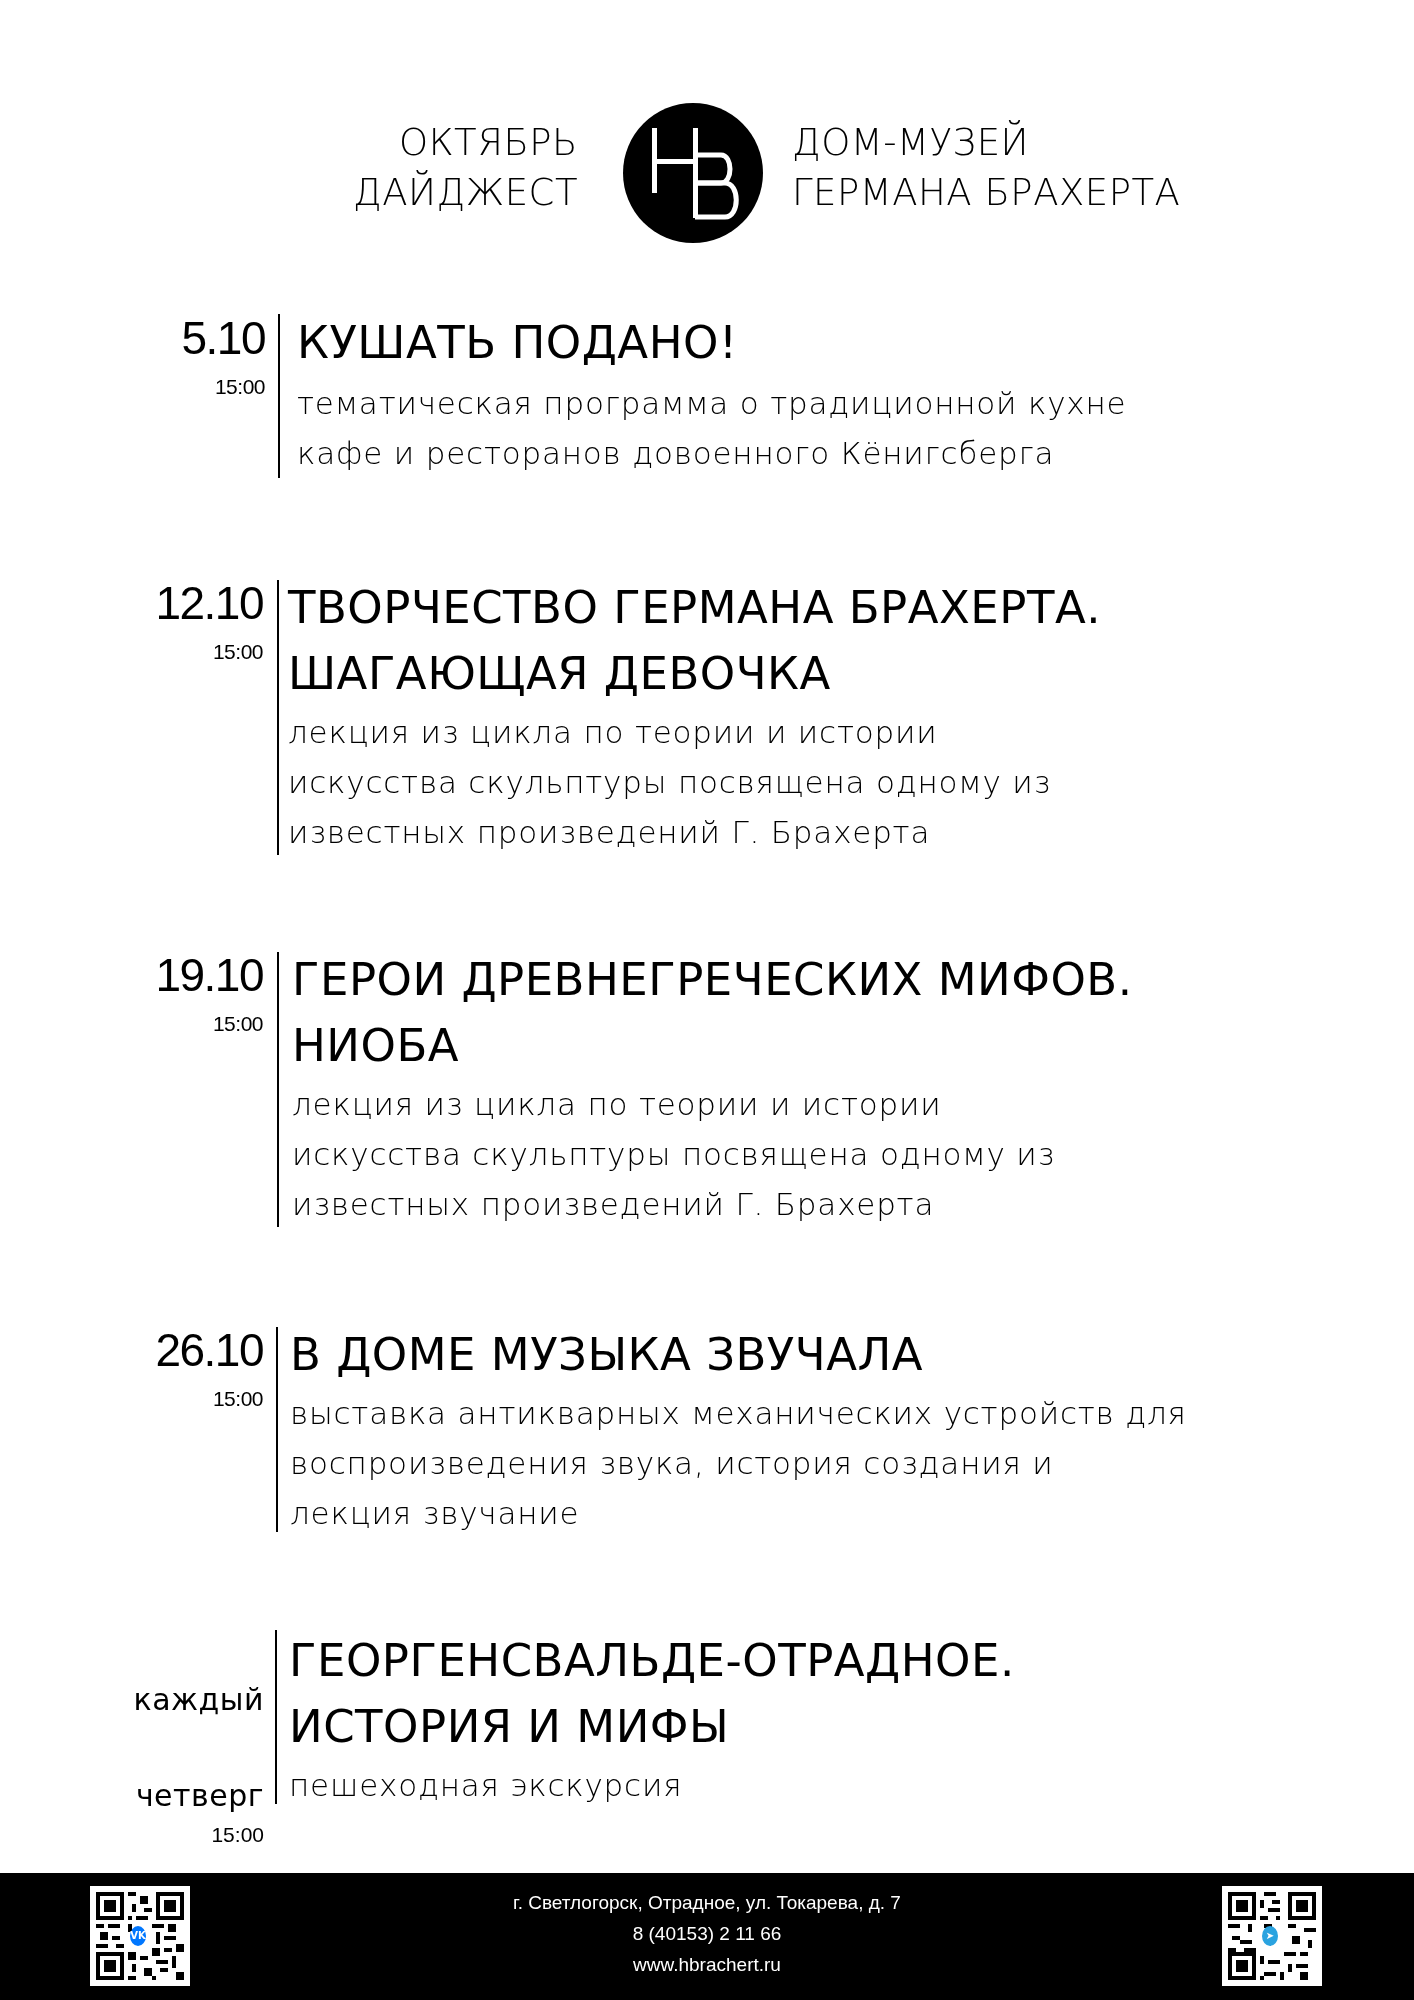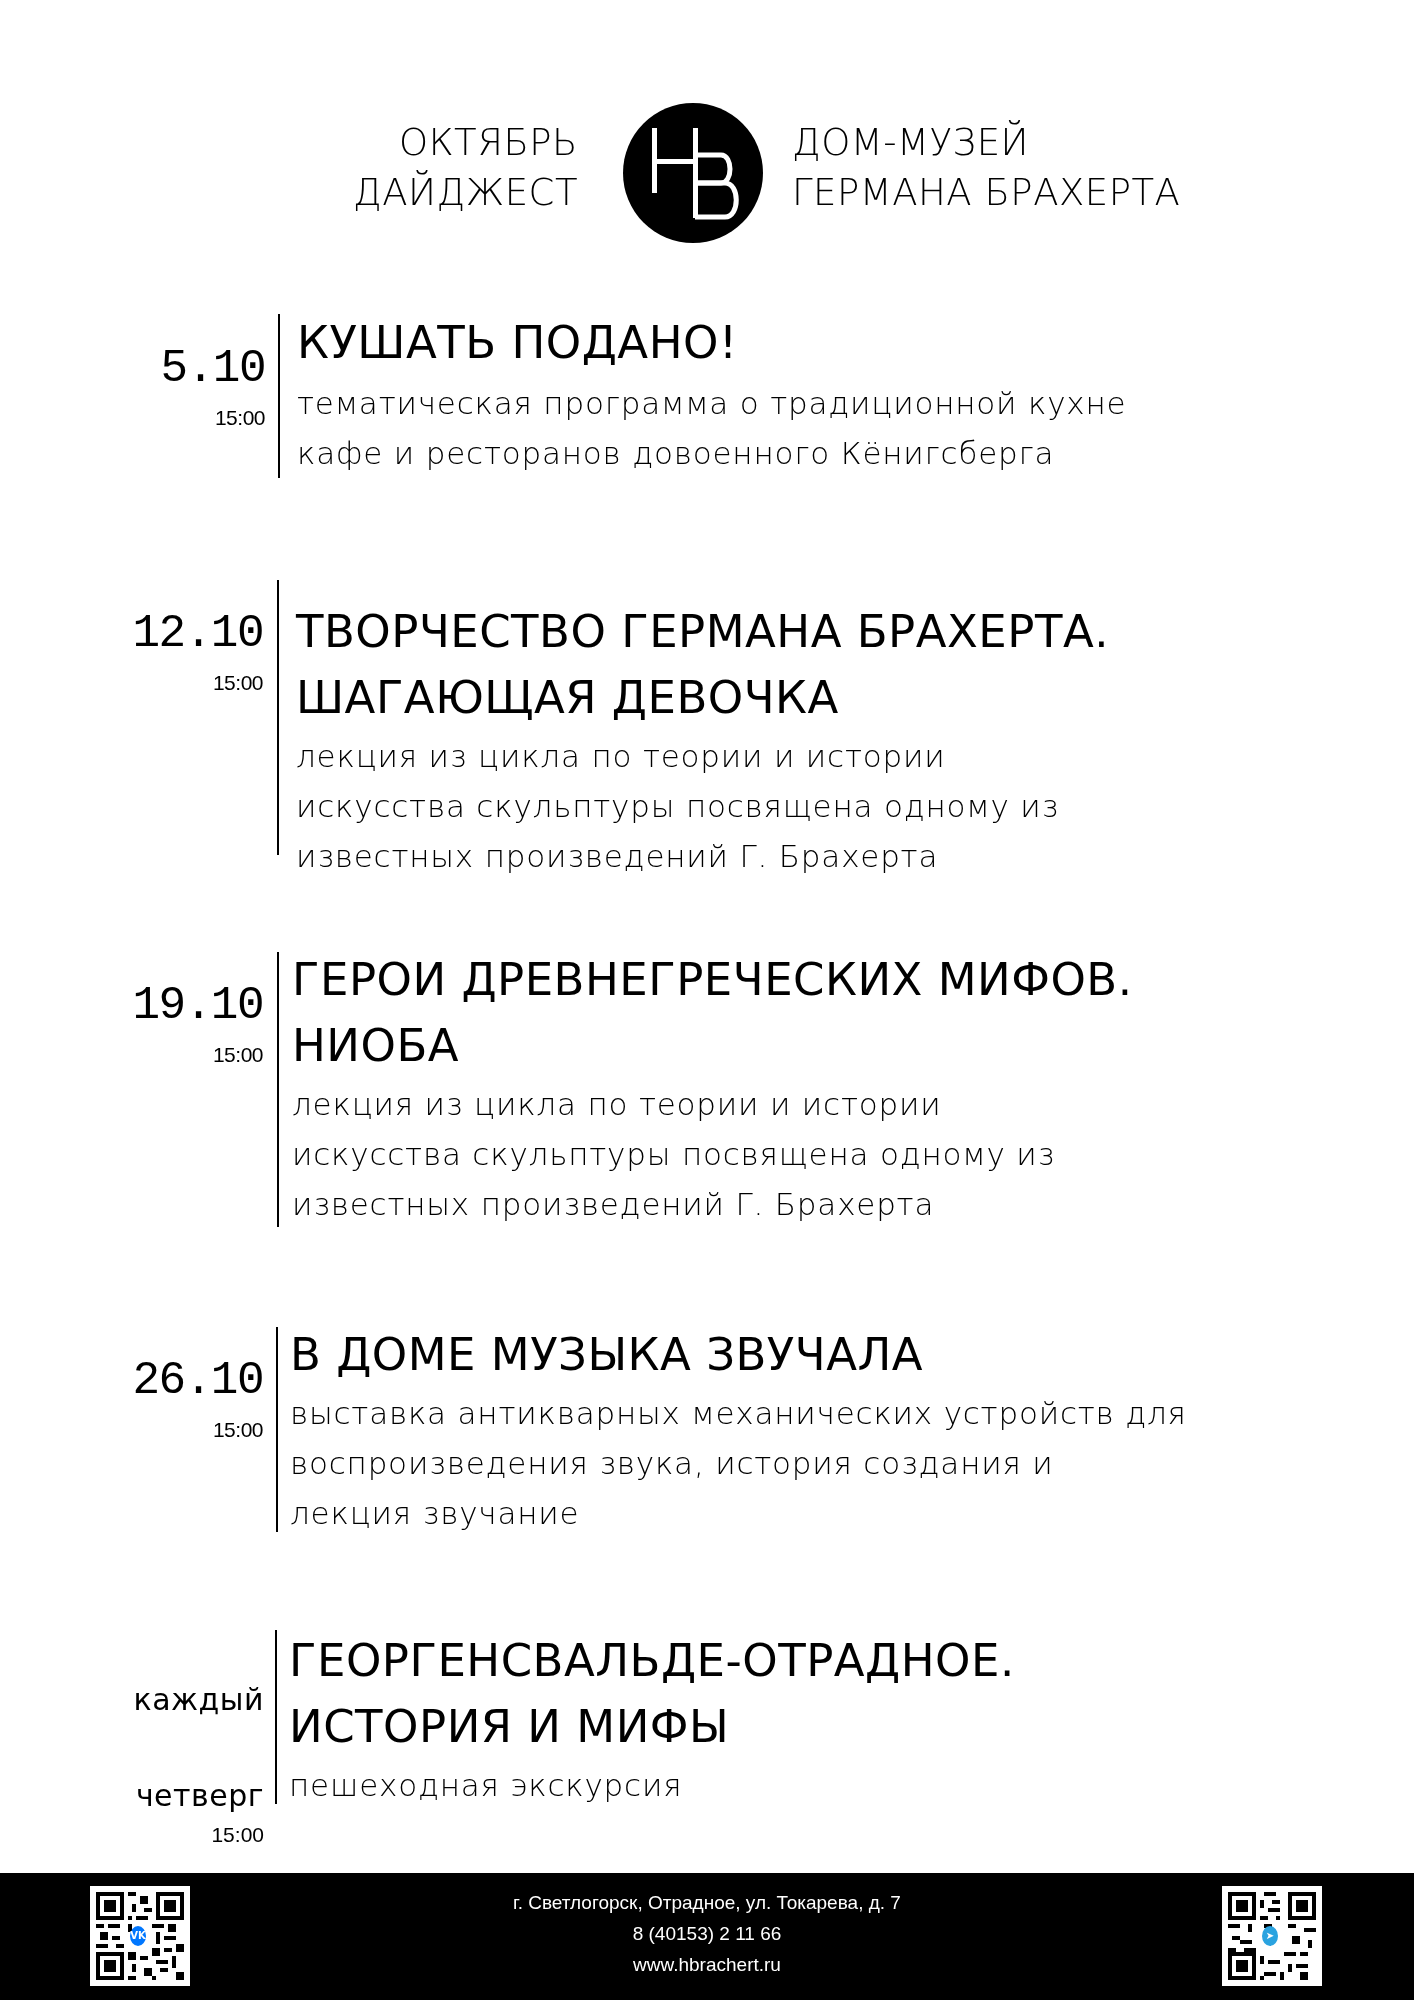--- a/index.html
+++ b/index.html
@@ -22,21 +22,21 @@
   .logo {
     position: absolute; left: 623px; top: 103px; width: 140px; height: 140px;
     border-radius: 50%; background: #000;
   }
   .logo svg { position: absolute; left: 0; top: 0; }
 
   .event { position: absolute; left: 0; width: 1414px; }
   .date-col {
     position: absolute; right: 1149px; top: 0; text-align: right; width: 180px;
   }
-  .date { font-size: 46px; line-height: 56px; letter-spacing: -1.5px; font-family: Liberation Mono, monospace; margin-top: 31px; }
+  .date { font-size: 46px; line-height: 56px; letter-spacing: -1.5px; font-family: Liberation Sans, sans-serif; }
   .time { font-size: 21px; line-height: 30px; margin-top: 6px; letter-spacing: -0.5px; font-family: "Liberation Sans", sans-serif; }
   .weekday { font-size: 30px; line-height: 48px; font-family: "DejaVu Sans", sans-serif; letter-spacing: 0.5px; margin-top: 48px; }
   .time-small { font-size: 21px; line-height: 30px; font-family: "Liberation Sans", sans-serif; }
   .divider { position: absolute; width: 2px; background: #000; }
   .content { position: absolute; top: 0; }
   .title {
     font-family: "DejaVu Sans", sans-serif; font-size: 45px; line-height: 66px;
     letter-spacing: 0.5px; white-space: nowrap;
   }
   .desc {
@@ -100,21 +100,21 @@
     </div>
   </div>
 </div>
 
 <div class="event" style="top:575px;">
   <div class="date-col" style="right:1151px;">
     <div class="date">12.10</div>
     <div class="time">15:00</div>
   </div>
   <div class="divider" style="left:277px; top:5px; height:275px;"></div>
-  <div class="content" style="left:296px;margin-top:24px;">
+  <div class="content" style="left:288px;">
     <div class="title">ТВОРЧЕСТВО ГЕРМАНА БРАХЕРТА.</div>
     <div class="title">ШАГАЮЩАЯ ДЕВОЧКА</div>
     <div class="desc" style="margin-top:0px;">
       <div>лекция из цикла по теории и истории</div>
       <div>искусства скульптуры посвящена одному из</div>
       <div>известных произведений Г. Брахерта</div>
     </div>
   </div>
 </div>
 

